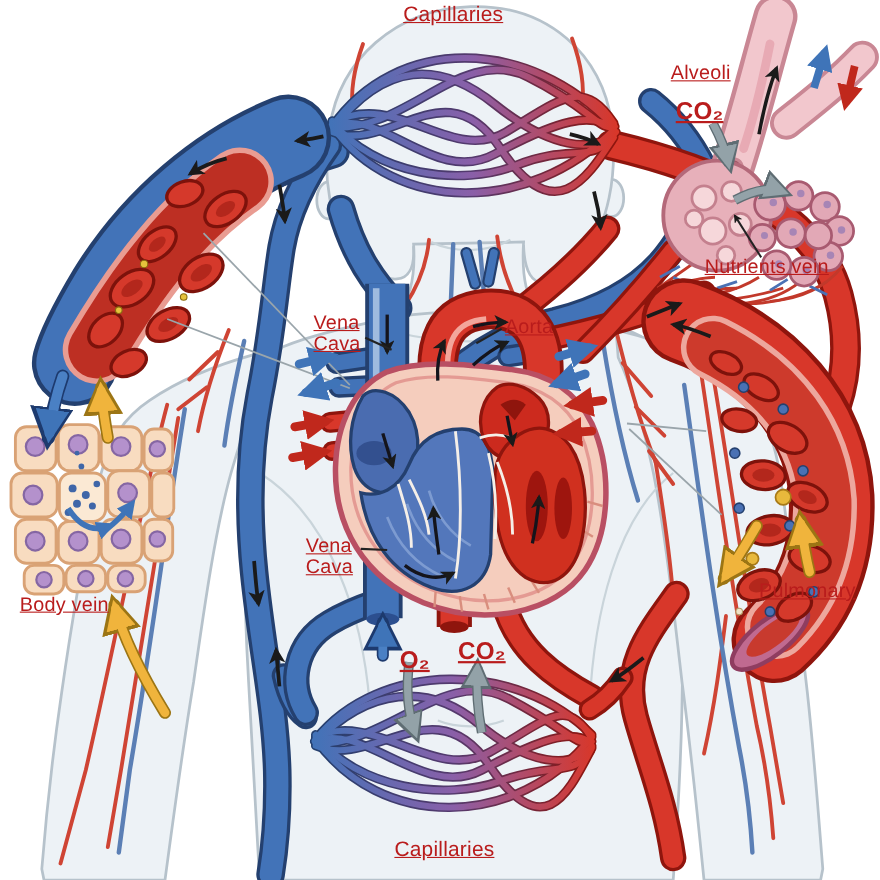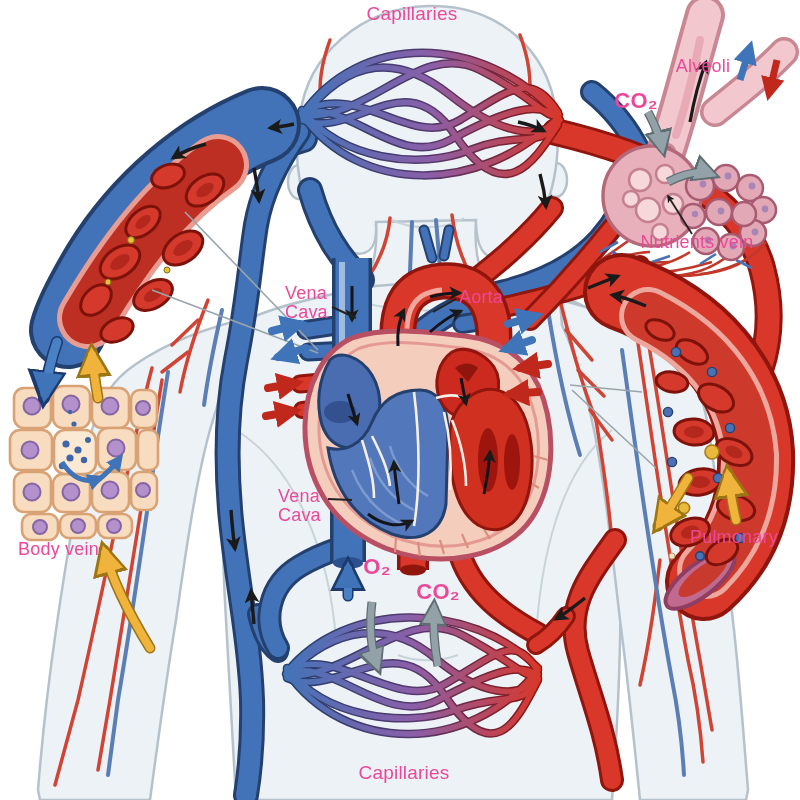--- a/index.html
+++ b/index.html
@@ -1,20 +1,20 @@
 <!DOCTYPE html>
 <html><head>
 <meta charset="utf-8">
 <style>
   html,body{margin:0;padding:0;background:#fff;}
   #stage{position:relative;width:800px;height:800px;background:#ffffff;overflow:hidden;
          font-family:"Liberation Sans", sans-serif;}
   #art{position:absolute;left:0;top:0;}
-  .lbl{position:absolute;color:#ec4899;font-size:18px;font-weight:500;line-height:1.08;
-       white-space:nowrap;z-index:5;letter-spacing:.2px;}
+  .lbl{position:absolute;color:#b91c1c;font-size:18px;font-weight:500;line-height:1.08;
+       white-space:nowrap;z-index:5;letter-spacing:.2px;text-decoration:underline;}
   .lbl.center{transform:translateX(-50%);}
   .lbl.big{font-size:19px;}
   .lbl.gas{font-size:22px;font-weight:600;}
 </style>
 </head>
 <body>
 
 <div id="stage">
 <svg id="art" width="800" height="800" viewBox="0 0 800 800">
 <defs>
@@ -533,30 +533,30 @@
   <path d="M254 168 C256 179 258 190 259 201" marker-end="url(#mB)"></path>
   <path d="M540 174 C543 185 545 196 546 207" marker-end="url(#mB)"></path>
   <path d="M231 510 C232 523 233 536 235 549" marker-end="url(#mB)"></path>
   <path d="M254 624 C253 613 252 602 251 591" marker-end="url(#mB)"></path>
   <path d="M588 288 C598 284 608 280 618 276" marker-end="url(#mB)"></path>
   <path d="M585 598 C575 606 566 613 556 619" marker-end="url(#mB)"></path>
 </g>
 </svg>
 
 <div class="lbl big center" style="left:412px;top:4px;">Capillaries</div>
-<div class="lbl center" style="left:703px;top:57px;">Alveoli</div>
+<div class="lbl center" style="left:637px;top:57px;">Alveoli</div>
 <div class="lbl gas center" style="left:636px;top:89px;">CO₂</div>
 <div class="lbl center" style="left:697px;top:233px;">Nutrients vein</div>
 <div class="lbl" style="left:285px;top:284px;">
   <div>Vena</div>
   <div>Cava</div>
 </div>
 <div class="lbl" style="left:459px;top:288px;">Aorta</div>
 <div class="lbl" style="left:278px;top:487px;">
   <div>Vena</div>
   <div>Cava</div>
 </div>
 <div class="lbl" style="left:18px;top:540px;">Body vein</div>
 <div class="lbl" style="left:690px;top:528px;">Pulmonary</div>
-<div class="lbl gas center" style="left:377px;top:555px;">O₂</div>
+<div class="lbl gas center" style="left:377px;top:588px;">O₂</div>
 <div class="lbl gas center" style="left:438px;top:580px;">CO₂</div>
 <div class="lbl big center" style="left:404px;top:763px;">Capillaries</div>
 </div>
 
 </body></html>

